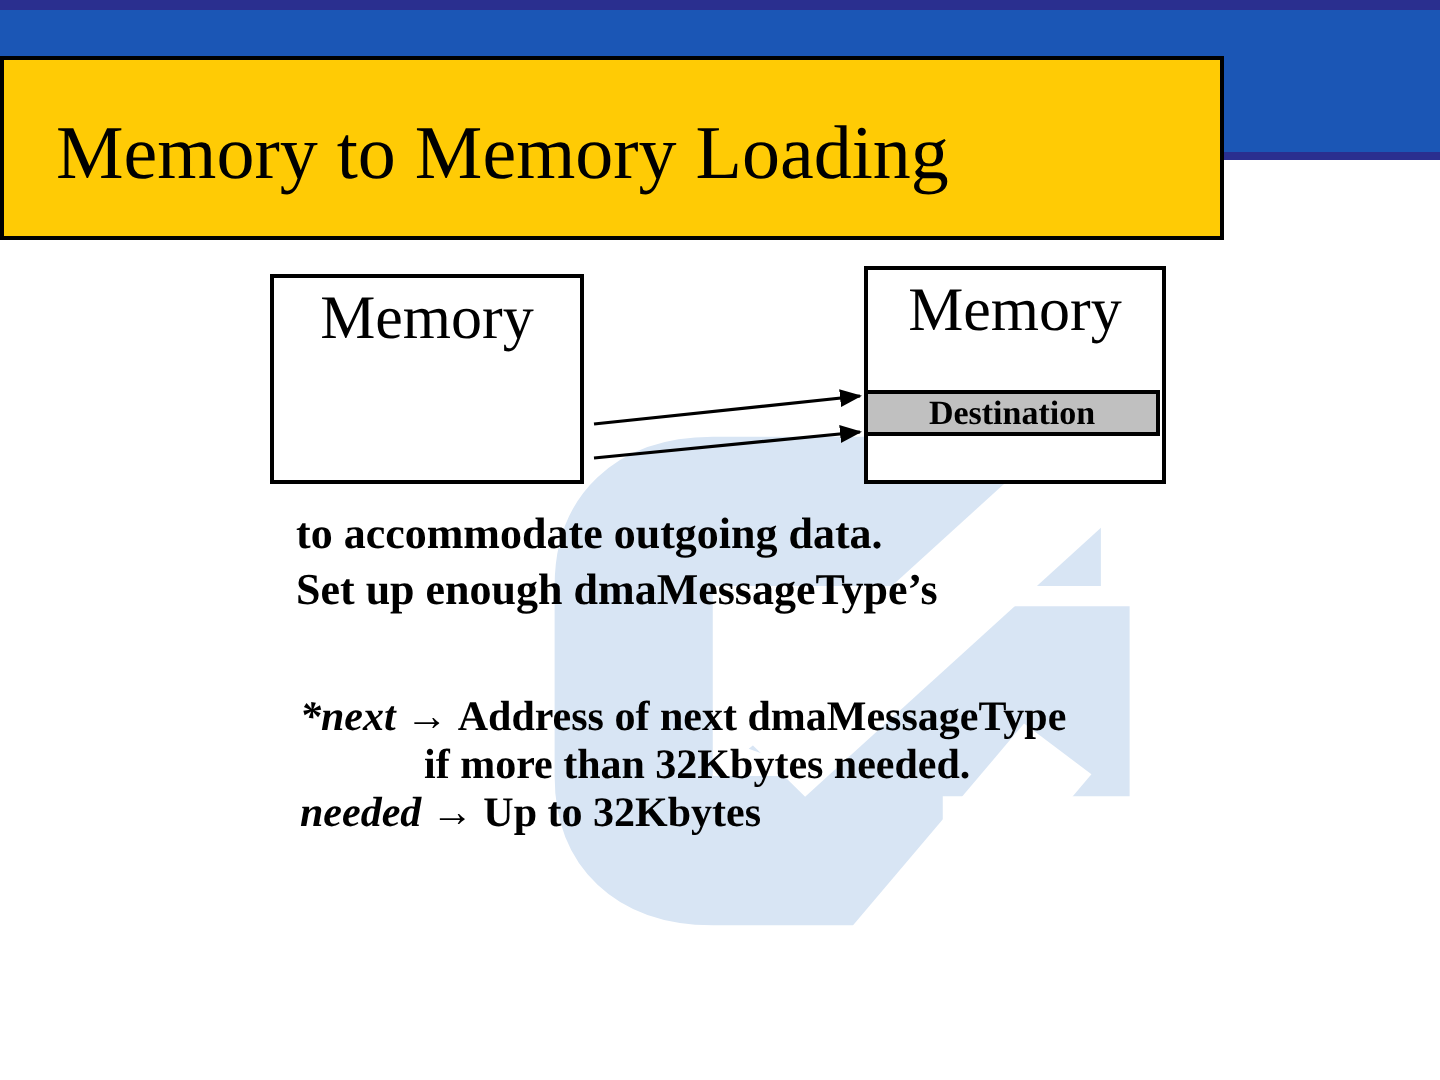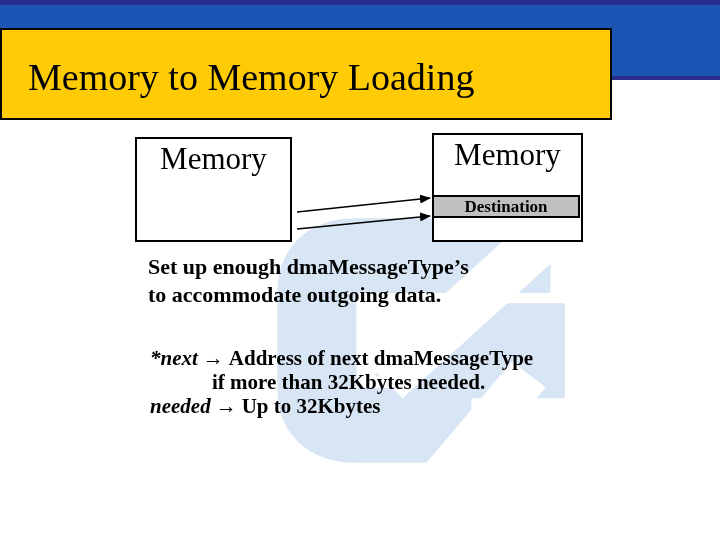--- a/index.html
+++ b/index.html
@@ -114,22 +114,22 @@
     <defs>
       <marker id="ah" markerUnits="userSpaceOnUse" markerWidth="11" markerHeight="9" refX="10" refY="4.5" orient="auto">
         <path d="M0,0 L11,4.5 L0,9 Z" fill="#000"></path>
       </marker>
     </defs>
     <line x1="5" y1="26" x2="138" y2="12" stroke="#000" stroke-width="1.6" marker-end="url(#ah)"></line>
     <line x1="5" y1="43" x2="138" y2="30" stroke="#000" stroke-width="1.6" marker-end="url(#ah)"></line>
   </svg>
 
   <div class="body-block">
+    <div>to accommodate outgoing data.</div>
     <div>Set up enough dmaMessageType’s</div>
-    <div>to accommodate outgoing data.</div>
   </div>
 
   <div class="detail-block">
     <div class="detail-line"><span class="dvar">*next</span><span class="darr">→</span><span>Address of next dmaMessageType</span></div>
     <div class="detail-line indent"><span>if more than 32Kbytes needed.</span></div>
     <div class="detail-line"><span class="dvar">needed</span><span class="darr">→</span><span>Up to 32Kbytes</span></div>
   </div>
 
   <div class="footer-logo">
     <svg width="45" height="40" viewBox="0 0 48 42" aria-hidden="true">

